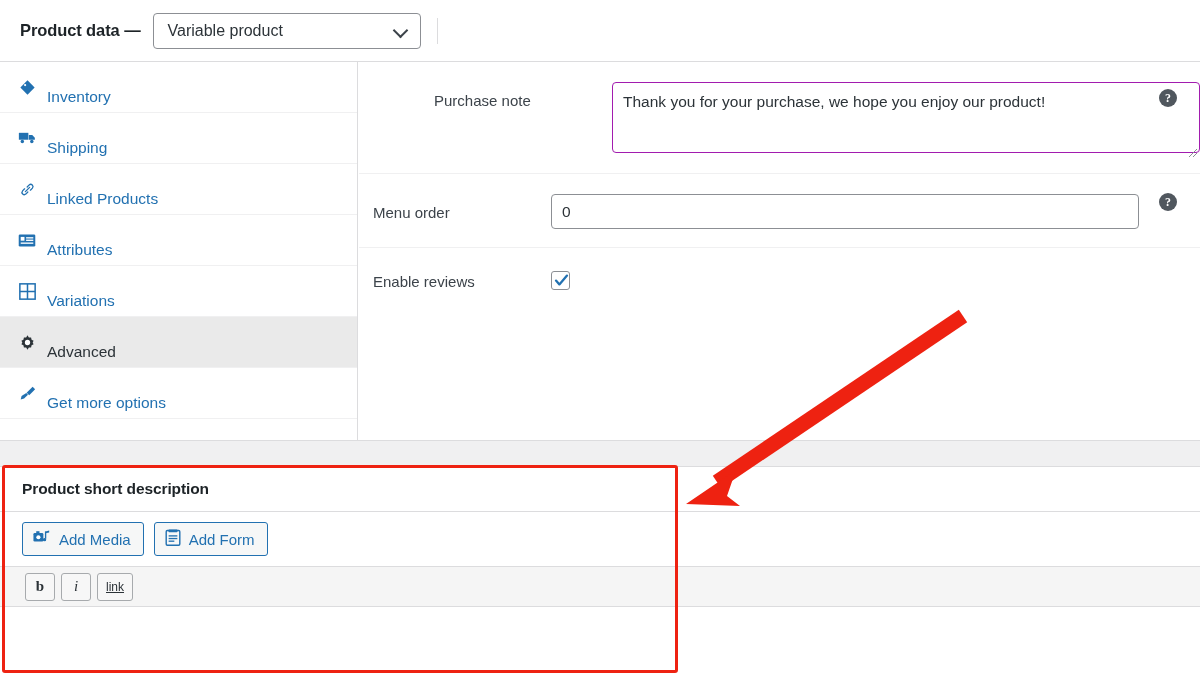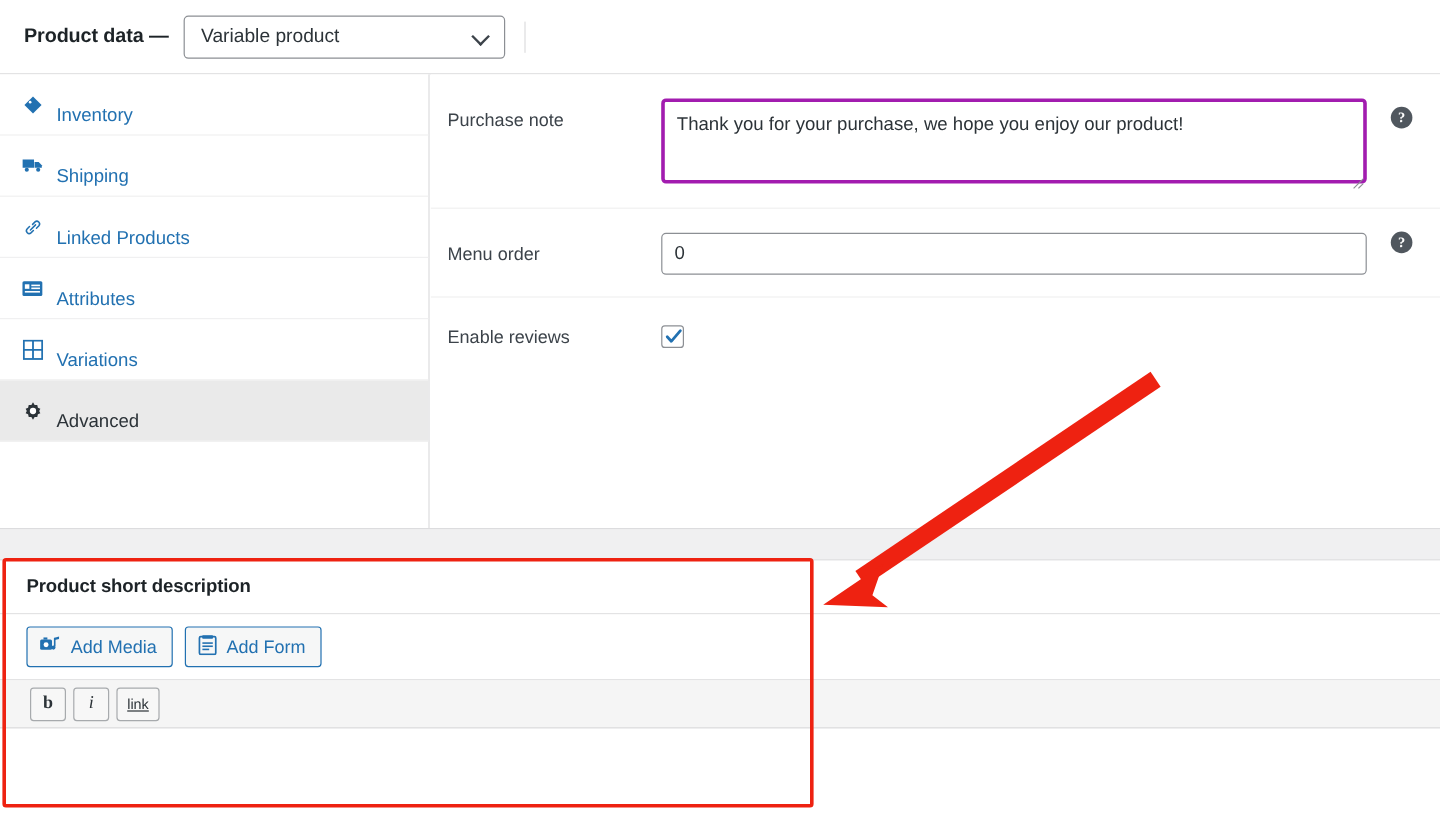--- a/index.html
+++ b/index.html
@@ -142,38 +142,38 @@
     background: #ffffff;
   }
   .field-row {
     position: relative;
     box-sizing: border-box;
     border-bottom: 1px solid #f0f0f1;
     display: flex;
     align-items: flex-start;
     padding-top: 20px;
   }
-  .field-row.r1 { height: 112px; }
+  .field-row.r1 { height: 112px; justify-content: flex-end; }
   .field-row.r2 { height: 74px; }
   .field-row.r3 { height: 70px; border-bottom: none; }
   .field-label {
     width: 192px;
     padding-left: 14px;
     box-sizing: border-box;
     font-size: 15px;
     color: #3c434a;
     line-height: 20px;
     padding-top: 9px;
     flex: 0 0 auto;
   }
   .field-row.r3 .field-label { padding-top: 4px; }
   .purchase-note {
     width: 588px;
     height: 71px;
-    border: 3px solid #a21caf;
+    border: 1px solid #a21caf;
     border-radius: 4px;
     background: #fff;
     box-sizing: border-box;
     padding: 9px 10px;
     font-size: 15.5px;
     color: #2c3338;
     line-height: 20px;
     position: relative;
     overflow: hidden;
     resize: none;
@@ -413,20 +413,29 @@
         <div class="pd-tab active">
           <span class="tab-ico">
             <svg width="17" height="17" viewBox="0 0 20 20">
                 <path d="M10 1.4 11.6 4h2.6l.6 2.7 2.4 1.1-1.1 2.2 1.1 2.2-2.4 1.1-.6 2.7h-2.6L10 18.6 8.4 16H5.8l-.6-2.7L2.8 12.2l1.1-2.2-1.1-2.2 2.4-1.1L5.8 4h2.6z" fill="#2c3338"></path>
                 <circle cx="10" cy="10" r="3.1" fill="#ffffff"></circle>
               </svg>
           </span>
           <span class="tab-label">Advanced</span>
         </div>
 
+        <div class="pd-tab">
+          <span class="tab-ico">
+            <svg width="17" height="17" viewBox="0 0 20 20">
+                <path d="M16 2 9 9l3 3 7-7z" fill="#2271b1"></path>
+                <path d="M8.6 9.4 10.6 11.4 6 16l-4 1 1-4z" fill="#2271b1"></path>
+              </svg>
+          </span>
+          <span class="tab-label">Get more options</span>
+        </div>
       </div>
 
       <div class="pd-fields">
 
         <div class="field-row r1">
           <div class="field-label">Purchase note</div>
           <div style="position:relative;">
             <textarea class="purchase-note" placeholder="" style="">Thank you for your purchase, we hope you enjoy our product!</textarea>
             <span class="resize-grip">
               <svg width="11" height="11" viewBox="0 0 11 11">

